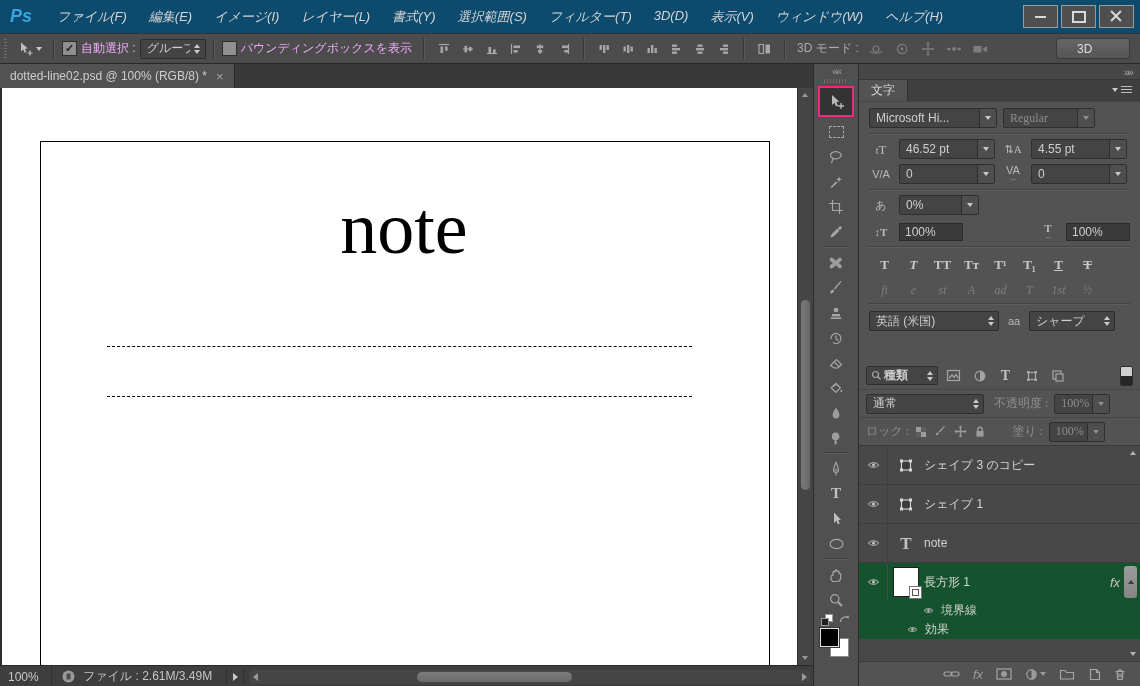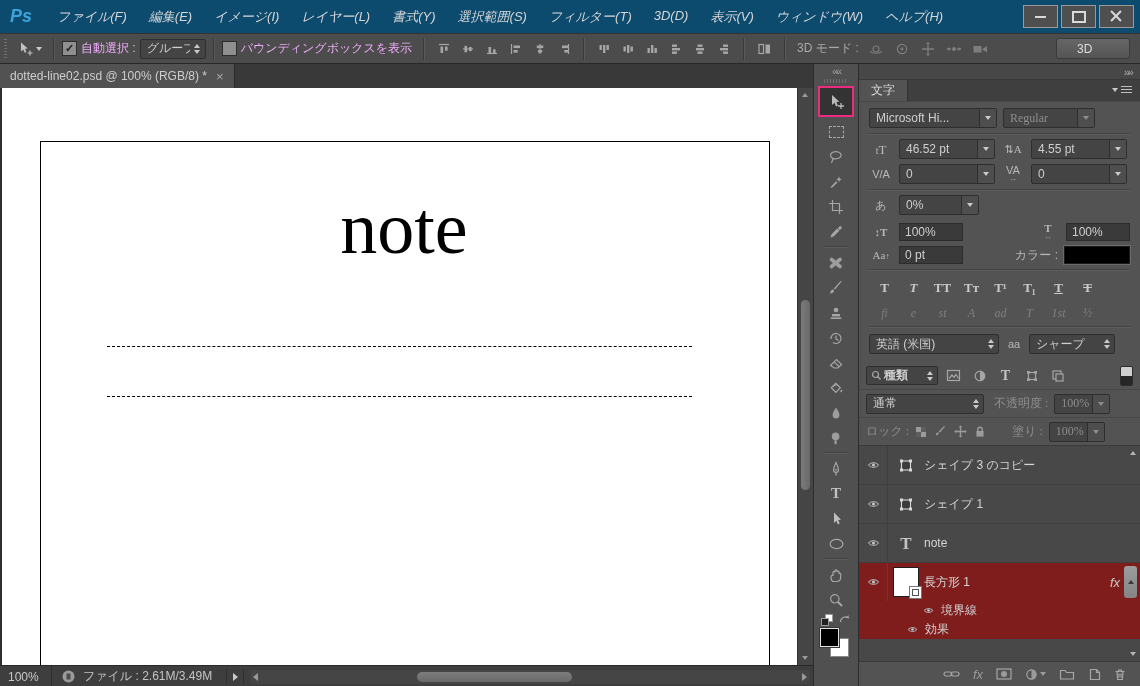--- a/index.html
+++ b/index.html
@@ -104,21 +104,21 @@
   .fswitch i{display:block;width:100%;height:9px;}
   .fswitch .on{background:#cfcfcf;}
   .fswitch .off{background:#262626;}
   .lblend,.llock{height:27px;display:flex;align-items:center;gap:6px;padding:0 7px;border-top:1px solid #474747;}
   .locks{display:flex;gap:7px;align-items:center;margin-right:6px;}
   .llist{flex:1;background:#484848;border-top:1px solid #3a3a3a;position:relative;overflow:hidden;}
   .lrow{height:38px;display:flex;align-items:center;border-bottom:1px solid #3e3e3e;}
   .eyecell{width:28px;align-self:stretch;border-right:1px solid #3e3e3e;display:flex;align-items:center;justify-content:center;flex:none;}
   .licn{width:36px;display:flex;align-items:center;justify-content:center;flex:none;}
   .lname{color:#d4d4d4;white-space:nowrap;}
-  .sel{background:#7f1d1d;}
+  .sel{background:#14532d;}
   .thumb{position:relative;width:24px;height:28px;background:#fff;border:1px solid #1e1e1e;}
   .vmask{position:absolute;right:-4px;bottom:-3px;width:11px;height:11px;background:#fff;border:1px solid #777;display:flex;align-items:center;justify-content:center;}
   .vmask i{width:5px;height:5px;border:1px solid #555;display:block;}
   .fxlbl{font-style:italic;color:#c7c7c7;margin-left:auto;margin-right:4px;font-size:13px;}
   .pill{width:13px;height:32px;background:linear-gradient(#9c9c9c,#848484);border-radius:3px;display:flex;align-items:center;justify-content:center;margin-right:3px;}
   .erow{height:19px;display:flex;align-items:center;gap:7px;}
   .scrA{position:absolute;right:4px;width:0;height:0;}
   .lfooter{height:24px;border-top:1px solid #3a3a3a;display:flex;align-items:center;justify-content:flex-end;gap:13px;padding:0 14px 0 0;}
   .lfooter .fx2{font-style:italic;color:#9b9b9b;font-size:13px;}
 </style>
@@ -555,29 +555,20 @@
         <span class="cicon"><span>↕</span><b style="font-family:'Liberation Serif',serif">T</b></span>
         <span class="well" style="width:64px">
             <span>100%</span>
           </span>
         <span style="flex:1"></span>
         <span class="cicon"><b style="font-family:'Liberation Serif',serif">T</b><span class="sub">↔</span></span>
         <span class="well" style="width:64px">
             <span>100%</span>
           </span>
       </div>
-      <div class="crow">
-        <span class="cicon"><span style="font-family:'Liberation Serif',serif">Aa</span><span style="font-size:8px">↑</span></span>
-        <span class="well" style="width:64px">
-            <span>0 pt</span>
-          </span>
-        <span style="flex:1"></span>
-        <span style="color:#b9b9b9">カラー :</span>
-        <span style="width:64px;height:16px;background:#000;border:1px solid #1c1c1c;outline:1px solid #6b6b6b"></span>
-      </div>
       <div class="hr"></div>
       <div class="styrow">
         <span class="stybtn">T</span>
         <span class="stybtn it">T</span>
         <span class="stybtn">TT</span>
         <span class="stybtn">Tт</span>
         <span class="stybtn">T¹</span>
         <span class="stybtn">T₁</span>
         <span class="stybtn un">T</span>
         <span class="stybtn st">T</span>

